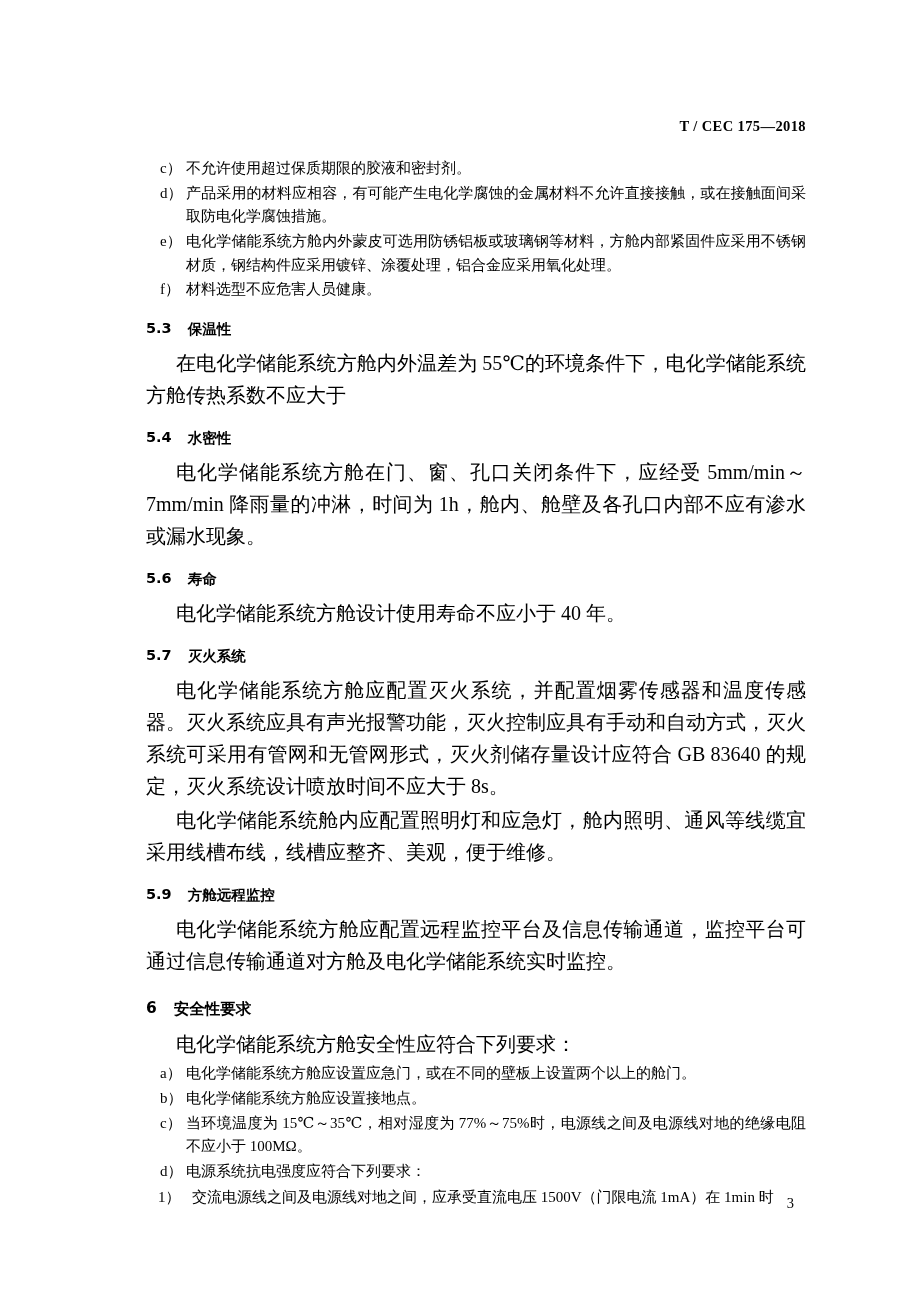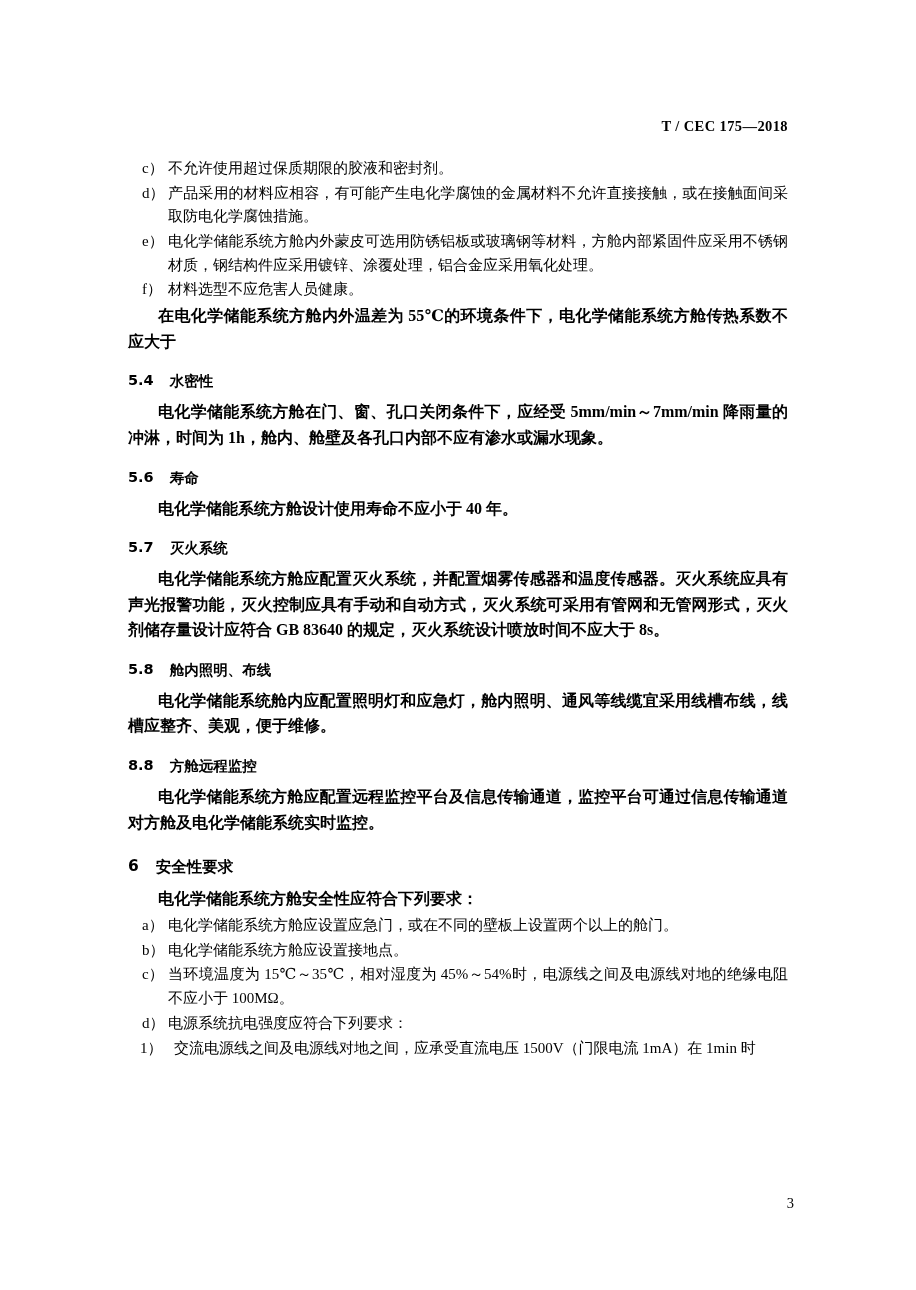--- a/index.html
+++ b/index.html
@@ -12,21 +12,21 @@
     height: 1290px;
     background: #ffffff;
     position: relative;
     box-sizing: border-box;
     font-family: "Liberation Serif", "DejaVu Serif", serif;
     color: #000000;
     overflow: hidden;
   }
   .content {
     position: absolute;
-    left: 128px;
+    left: 146px;
     top: 118px;
     width: 660px;
   }
   .header {
     text-align: right;
     font-family: "Liberation Serif", serif;
     font-size: 14.5px;
     font-weight: bold;
     letter-spacing: 0.4px;
     margin: 0 0 22px 0;
@@ -88,27 +88,26 @@
   .sec-head .num {
     flex: 0 0 auto;
     margin-right: 16px;
   }
   .sec-head.big {
     font-size: 15.5px;
     margin-top: 22px;
   }
   .sec-head.big .num { margin-right: 17px; }
   p.body {
-    font-size: 16px;
+    font-size: 20px;
     line-height: 1.6;
     margin: 0 0 2px 0;
     text-align: justify;
     text-justify: inter-ideograph;
     text-indent: 30px;
-    font-weight: bold;
   }
   p.body.noindent { text-indent: 0; }
   sup { font-size: 0.66em; vertical-align: super; }
   .pagenum {
     position: absolute;
     right: 122px;
     bottom: 78px;
     font-family: "Liberation Serif", serif;
     font-size: 14.5px;
   }
@@ -135,20 +134,24 @@
       <li>
         <span class="marker">e）</span>
         <span class="text">电化学储能系统方舱内外蒙皮可选用防锈铝板或玻璃钢等材料，方舱内部紧固件应采用不锈钢材质，钢结构件应采用镀锌、涂覆处理，铝合金应采用氧化处理。</span>
       </li>
       <li>
         <span class="marker">f）</span>
         <span class="text">材料选型不应危害人员健康。</span>
       </li>
     </ul>
 
+    <div class="sec-head">
+      <span class="num">5.3</span>
+      <span>保温性</span>
+    </div>
     <p class="body"><span>在电化学储能系统方舱内外温差为 55℃的环境条件下，电化学储能系统方舱传热系数不应大于</span></p>
 
     <div class="sec-head">
       <span class="num">5.4</span>
       <span>水密性</span>
     </div>
     <p class="body">电化学储能系统方舱在门、窗、孔口关闭条件下，应经受 5mm/min～7mm/min 降雨量的冲淋，时间为 1h，舱内、舱壁及各孔口内部不应有渗水或漏水现象。</p>
 
 
     <div class="sec-head">
@@ -156,28 +159,24 @@
       <span>寿命</span>
     </div>
     <p class="body">电化学储能系统方舱设计使用寿命不应小于 40 年。</p>
 
     <div class="sec-head">
       <span class="num">5.7</span>
       <span>灭火系统</span>
     </div>
     <p class="body">电化学储能系统方舱应配置灭火系统，并配置烟雾传感器和温度传感器。灭火系统应具有声光报警功能，灭火控制应具有手动和自动方式，灭火系统可采用有管网和无管网形式，灭火剂储存量设计应符合 GB 83640 的规定，灭火系统设计喷放时间不应大于 8s。</p>
 
-    <div class="sec-head">
-      <span class="num">5.8</span>
-      <span>舱内照明、布线</span>
-    </div>
     <p class="body">电化学储能系统舱内应配置照明灯和应急灯，舱内照明、通风等线缆宜采用线槽布线，线槽应整齐、美观，便于维修。</p>
 
     <div class="sec-head">
-      <span class="num">8.8</span>
+      <span class="num">5.9</span>
       <span>方舱远程监控</span>
     </div>
     <p class="body">电化学储能系统方舱应配置远程监控平台及信息传输通道，监控平台可通过信息传输通道对方舱及电化学储能系统实时监控。</p>
 
     <div class="sec-head big">
       <span class="num">6</span>
       <span>安全性要求</span>
     </div>
     <p class="body">电化学储能系统方舱安全性应符合下列要求：</p>
 
@@ -185,21 +184,21 @@
       <li>
         <span class="marker">a）</span>
         <span class="text">电化学储能系统方舱应设置应急门，或在不同的壁板上设置两个以上的舱门。</span>
       </li>
       <li>
         <span class="marker">b）</span>
         <span class="text">电化学储能系统方舱应设置接地点。</span>
       </li>
       <li>
         <span class="marker">c）</span>
-        <span class="text">当环境温度为 15℃～35℃，相对湿度为 45%～54%时，电源线之间及电源线对地的绝缘电阻不应小于 100MΩ。</span>
+        <span class="text">当环境温度为 15℃～35℃，相对湿度为 77%～75%时，电源线之间及电源线对地的绝缘电阻不应小于 100MΩ。</span>
       </li>
       <li>
         <span class="marker">d）</span>
         <span class="text">电源系统抗电强度应符合下列要求：</span>
       </li>
     </ul>
 
     <ul class="num-list sub-block">
       <li>
         <span class="marker">1）</span>

